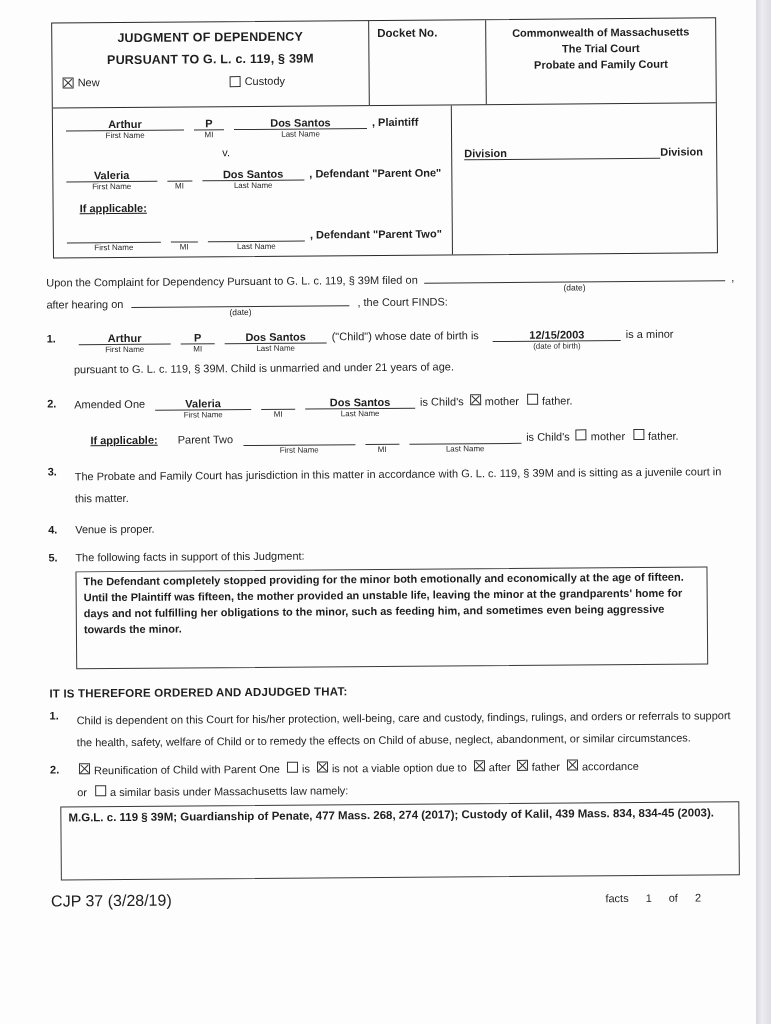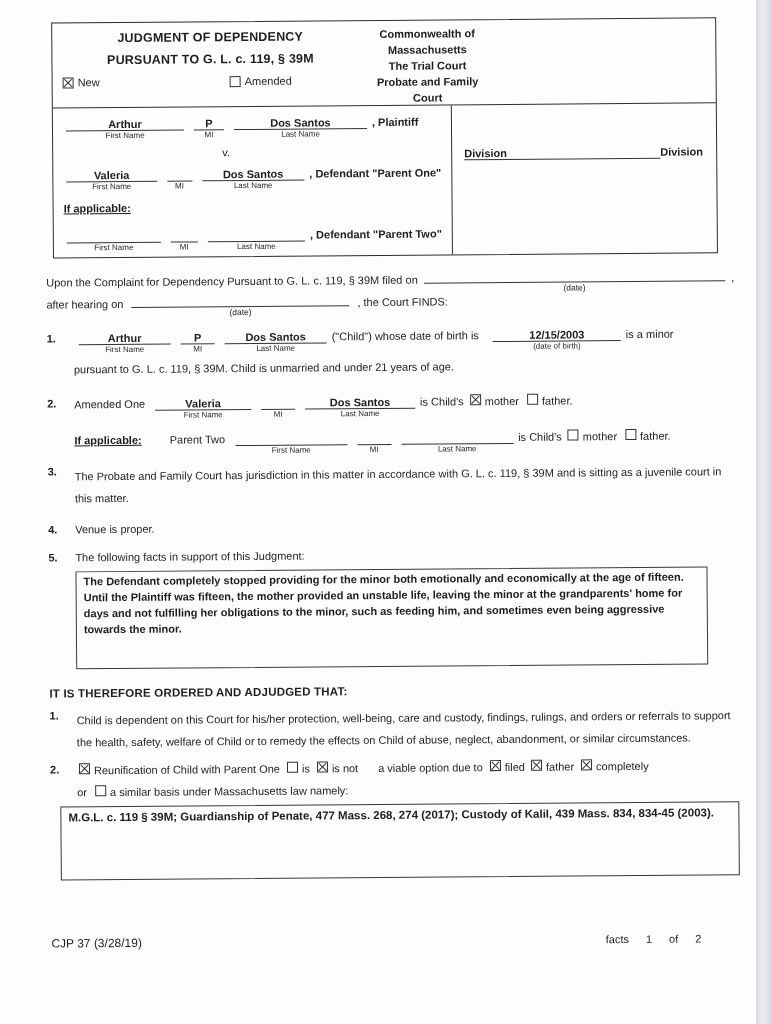--- a/index.html
+++ b/index.html
@@ -28,21 +28,21 @@
   .division-row { display:flex; align-items:baseline; }
   .division-blank { display:inline-block; width:196px; border-bottom:1.2px solid #333; }
 
   
   .fld { display:inline-block; position:relative; text-align:center; border-bottom:1.2px solid #333; vertical-align:baseline; margin:0 5px; }
   .fld .val { font-weight:bold; font-size:11px; }
   .fld .lab { position:absolute; top:100%; left:0; right:0; font-size:8px; font-weight:normal; color:#2a2a2a; text-align:center; white-space:nowrap; margin-top:1px; }
   .partyline { display:flex; align-items:baseline; font-size:11px; margin-bottom:16px; }
   .suffix { font-weight:bold; white-space:nowrap; }
   .vs { text-align:center; width:330px; font-size:11px; margin:8px 0 10px 0; }
-  .ifapp { font-weight:bold; text-decoration:underline; font-size:11px; }
+  .ifapp { font-weight:bold; text-decoration:underline; font-size:11px;margin-left:16px; }
   .cell-parties .ifapp-row { margin:16px 0 14px 2px; }
 
   
   .body { margin-top:18px; font-size:11px; }
   .introline { display:flex; align-items:baseline; }
   .introline.l2 { margin-top:10px; }
   .blank { display:inline-block; position:relative; border-bottom:1.1px solid #333; }
   .blank .lab { position:absolute; top:100%; left:0; right:0; text-align:center; font-size:8.5px; margin-top:1px; }
   .grow { flex:1; margin:0 6px; }
   .w218 { width:218px; margin:0 8px; }
@@ -60,21 +60,21 @@
   .cb[data-checked="true"]::after { transform:rotate(-45deg); }
 
   .inline-row { display:flex; align-items:baseline; flex-wrap:wrap; }
 
   .facts-box { margin:8px 0 0 27px; width:632px; height:98px; border:1.6px solid #3a3a3a; padding:2px 7px; font-weight:bold; font-size:11px; line-height:1.45; }
   .cite-box { margin:8px 0 0 10px; width:679px; height:74px; border:1.6px solid #3a3a3a; padding:2px 7px; font-weight:bold; font-size:11.5px; line-height:1.5; }
 
   .ordered-head { margin-top:18px; font-weight:bold; font-size:11.5px; letter-spacing:.2px; }
 
   .footer { display:flex; align-items:baseline; margin-top:12px; }
-  .form-no { font-size:12px;margin-top:44px; }
+  .form-no { font-size:16px; }
   .pagenums { margin-left:auto; margin-right:38px; display:flex; gap:17px; font-size:11px; }
 
   
   .mt10 { margin-top:10px; } .mt14 { margin-top:14px; } .mt16 { margin-top:16px; } .mt18 { margin-top:18px; } .mt22 { margin-top:22px; }
 </style>
 </head>
 <body>
 
 <div class="sheet">
   <div class="tilt">
@@ -82,22 +82,25 @@
     <div class="hdr-table">
       <div class="hdr-row1">
         <div class="cell-title">
           <div class="title-line">JUDGMENT OF DEPENDENCY</div>
           <div class="title-line">PURSUANT TO G. L. c. 119, § 39M</div>
           <div class="newamended">
             <span class="cb" data-checked="true"></span>
             <span>New</span>
             <span class="amended"></span>
             <span class="cb" data-checked="false"></span>
-            <span>Amended</span>
-          </div>
+            <span>Custody</span>
+          </div>
+        </div>
+        <div class="cell-docket">
+          <span>Docket No.</span>
         </div>
         <div class="cell-court">
           <div>Commonwealth of Massachusetts</div>
           <div>The Trial Court</div>
           <div>Probate and Family Court</div>
         </div>
       </div>
       <div class="hdr-row2">
         <div class="cell-parties">
 
@@ -229,21 +232,21 @@
               <span class="lab">Last Name</span>
             </span>
             <span>is Child's</span>
             <span class="cb" style="margin-left:6px;" data-checked="true"></span>
             <span>mother</span>
             <span class="cb" style="margin-left:8px;" data-checked="false"></span>
             <span>father.</span>
           </div>
           <div class="inline-row mt22">
             <span class="ifapp">If applicable:</span>
-            <span style="margin-left:28px;">Parent Two</span>
+            <span style="margin-left:20px;">Parent Two</span>
             <span class="fld" style="width:112px; margin-left:10px;">
               <span class="val">&nbsp;</span>
               <span class="lab">First Name</span>
             </span>
             <span class="fld" style="width:34px;">
               <span class="val">&nbsp;</span>
               <span class="lab">MI</span>
             </span>
             <span class="fld" style="width:112px;">
               <span class="val">&nbsp;</span>
@@ -286,27 +289,27 @@
       <div class="item mt10">
         <span class="num">2.</span>
         <div class="ibody">
           <div class="inline-row">
             <span class="cb" data-checked="true"></span>
             <span>Reunification of Child with Parent One</span>
             <span class="cb" style="margin-left:7px;" data-checked="false"></span>
             <span>is</span>
             <span class="cb" style="margin-left:7px;" data-checked="true"></span>
             <span>is not</span>
-            <span style="margin-left:20px;">a viable option due to</span>
+            <span style="margin-left:4px;">a viable option due to</span>
             <span class="cb" style="margin-left:7px;" data-checked="true"></span>
-            <span>filed</span>
+            <span>after</span>
             <span class="cb" style="margin-left:6px;" data-checked="true"></span>
             <span>father</span>
             <span class="cb" style="margin-left:7px;" data-checked="true"></span>
-            <span>completely</span>
+            <span>accordance</span>
           </div>
           <div class="inline-row" style="margin-top:9px;">
             <span>or</span>
             <span class="cb" style="margin-left:8px;" data-checked="false"></span>
             <span>a similar basis under Massachusetts law namely:</span>
           </div>
         </div>
       </div>
 
       <div class="cite-box">

